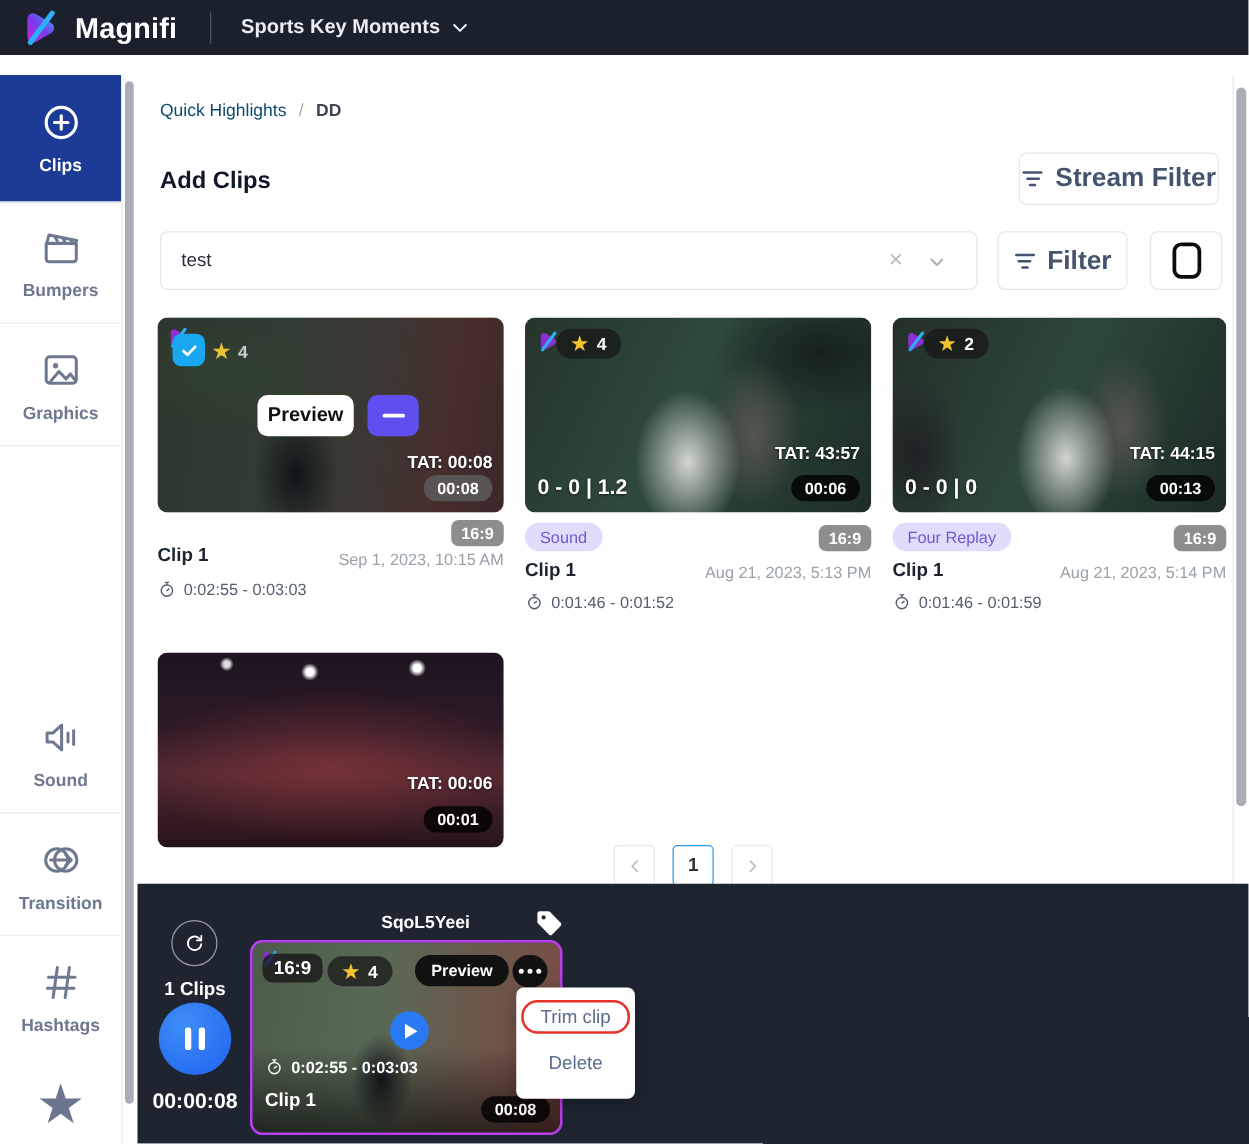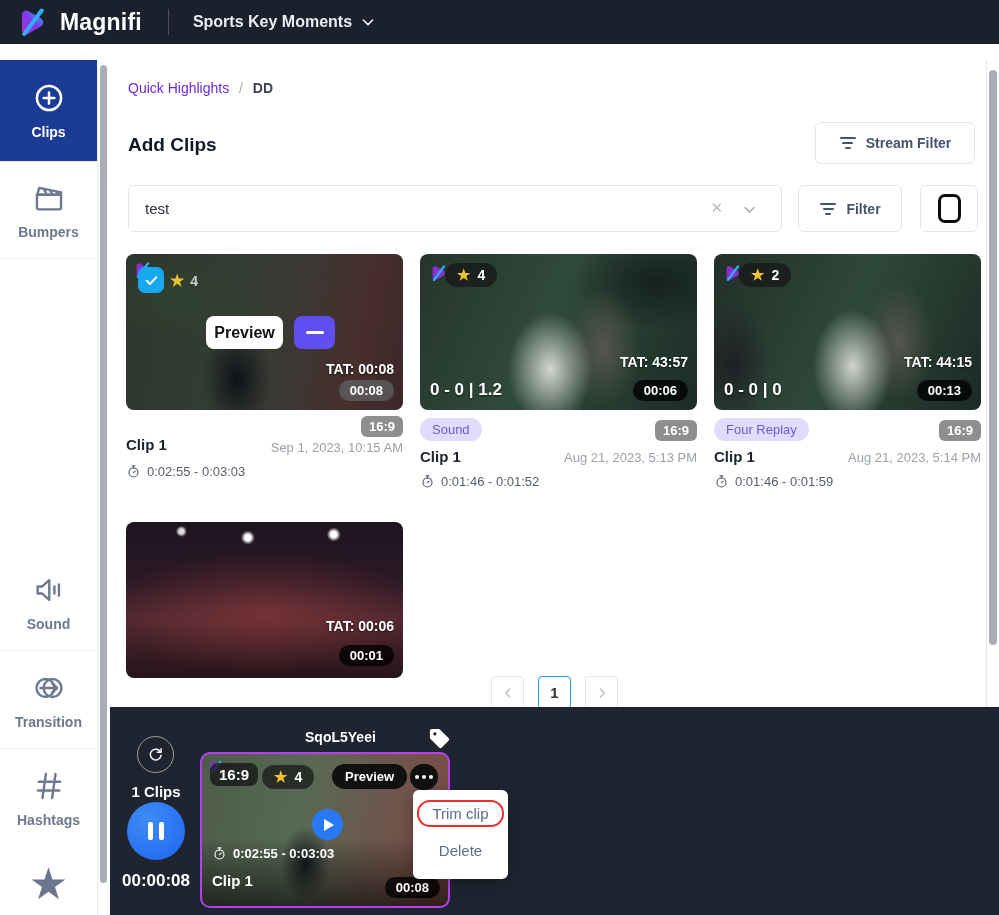--- a/index.html
+++ b/index.html
@@ -22,25 +22,25 @@
   .side-item .lbl { font-size:14px; font-weight:600; color:#6e7990; }
   .side-item svg { width:34px; height:34px; color:#6e7990; }
   .side-item.active { background:#1b3b97; height:102px; }
   .side-item.active .lbl { color:#fff; }
   .side-item.active svg { color:#fff; }
   .side-star { position:absolute; left:0; top:782px; width:97px; height:73px; display:flex; align-items:flex-start; justify-content:center; padding-top:20px; font-size:44px; color:#6b7590; line-height:1; cursor:pointer; background:#fff; }
 
   
   .content { position:absolute; left:110px; top:60px; width:889px; height:647px; background:#fff; }
   .breadcrumb { position:absolute; left:18px; top:20px; font-size:14px; }
-  .bc-parent { color:#6d28d9; cursor:pointer; }
+  .bc-parent { color:#0c4a6e; cursor:pointer; }
   .bc-sep { color:#a3a9b0; margin:0 6px; }
   .bc-current { color:#3c4452; font-weight:600; }
   .page-title { position:absolute; left:18px; top:74px; font-size:19px; font-weight:700; color:#101828; }
-  .btn { display:flex; align-items:center; justify-content:center; gap:9px; background:#fff; border:1px solid #e3e6ea; border-radius:6px; color:#44536e; font-size:14px; font-weight:600; cursor:pointer; }
+  .btn { display:flex; align-items:center; justify-content:center; gap:9px; background:#fff; border:1px solid #e3e6ea; border-radius:6px; color:#44536e; font-size:21px; font-weight:600; cursor:pointer; }
   .stream-filter { position:absolute; right:24px; top:62px; width:160px; height:42px; }
   .filter-lines { display:inline-block; width:18px; }
   .filter-lines i { display:block; background:#44536e; height:2px; border-radius:2px; margin:3px auto; }
   .filter-lines i:nth-child(1){ width:16px; } .filter-lines i:nth-child(2){ width:11px; } .filter-lines i:nth-child(3){ width:6px; }
 
   .search-box { position:absolute; left:18px; top:125px; width:654px; height:47px; border:1px solid #e4e6ea; border-radius:6px; background:#fff; }
   .search-input { position:absolute; left:0; top:0; width:100%; height:100%; border:none; outline:none; background:transparent; padding:0 90px 0 16px; font-size:15px; color:#2a2f38; font-family:"Liberation Sans", sans-serif; }
   .search-clear { position:absolute; right:58px; top:13px; color:#b6bcc4; font-size:15px; cursor:pointer; }
   .search-chevron { position:absolute; right:24px; top:16px; width:15px; height:15px; color:#a8aeb6; cursor:pointer; }
   .filter-btn { position:absolute; left:688px; top:125px; width:104px; height:47px; }
@@ -154,20 +154,28 @@
       <span class="lbl" style="color:#fff">Clips</span>
     </div>
     <div class="side-item" style="top:102px">
       <svg viewBox="0 0 24 24" fill="none" stroke="currentColor" stroke-width="1.7" stroke-linejoin="round">
           <path d="M3.5 9.7h17v8.8a1.5 1.5 0 0 1-1.5 1.5H5a1.5 1.5 0 0 1-1.5-1.5z"></path>
           <path d="M3.8 9.5L5.1 4.9l15.6 3.1-.9 1.7z"></path>
           <path d="M8.3 5.6l1.7 3.1M12.7 6.4l1.7 3M17 7.2l1.6 2.8"></path>
         </svg>
       <span class="lbl">Bumpers</span>
     </div>
+    <div class="side-item" style="top:200px">
+      <svg viewBox="0 0 24 24" fill="none" stroke="currentColor" stroke-width="1.7" stroke-linejoin="round">
+          <rect x="3.5" y="4.5" width="17" height="15" rx="2"></rect>
+          <circle cx="8.8" cy="9.6" r="1.5" fill="currentColor" stroke="none"></circle>
+          <path d="M5.5 19l5.2-6.2 4 4.2 2.4-2.8 3.4 4.3"></path>
+        </svg>
+      <span class="lbl">Graphics</span>
+    </div>
     <div class="side-item" style="top:494px">
       <svg viewBox="0 0 24 24" fill="none" stroke="currentColor" stroke-width="1.7" stroke-linejoin="round" stroke-linecap="round">
           <path d="M4 9.5v5h3.2L12.2 19V5L7.2 9.5z"></path>
           <path d="M15.8 9.5v5M19 8v8"></path>
         </svg>
       <span class="lbl">Sound</span>
     </div>
     <div class="side-item" style="top:592px">
       <svg viewBox="0 0 24 24" fill="none" stroke="currentColor" stroke-width="1.7" stroke-linecap="round" stroke-linejoin="round">
           <circle cx="9.5" cy="12" r="6.3"></circle>

